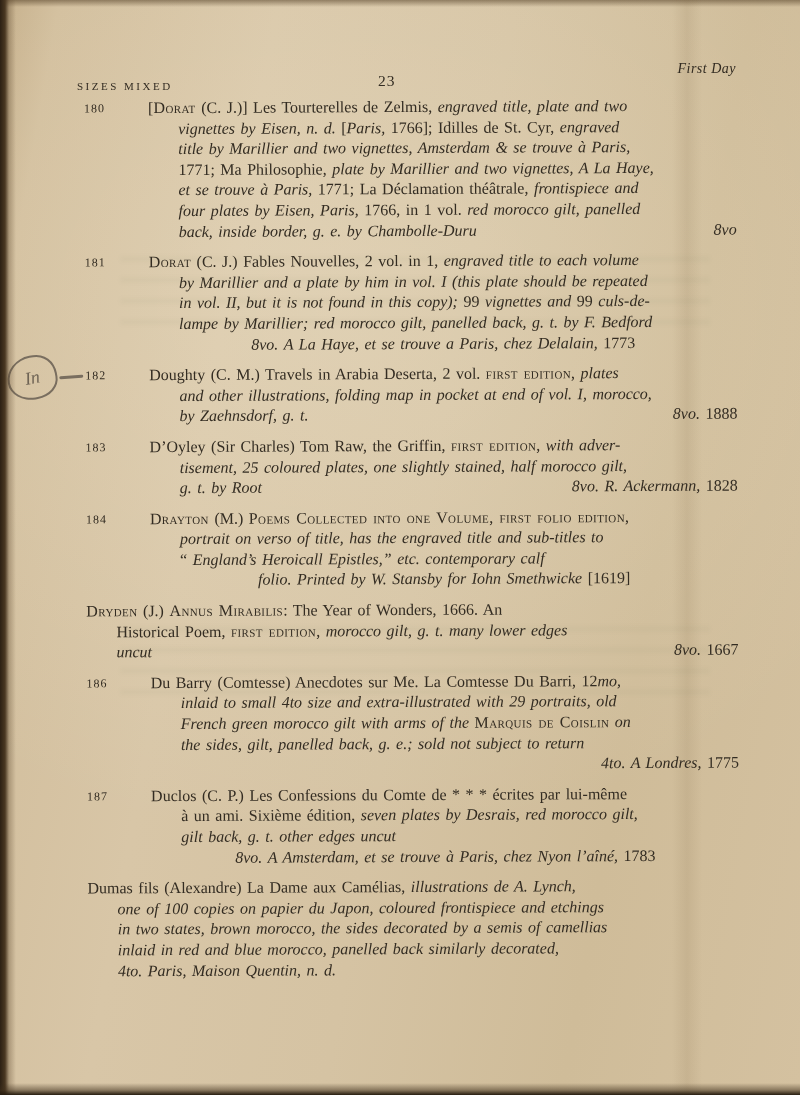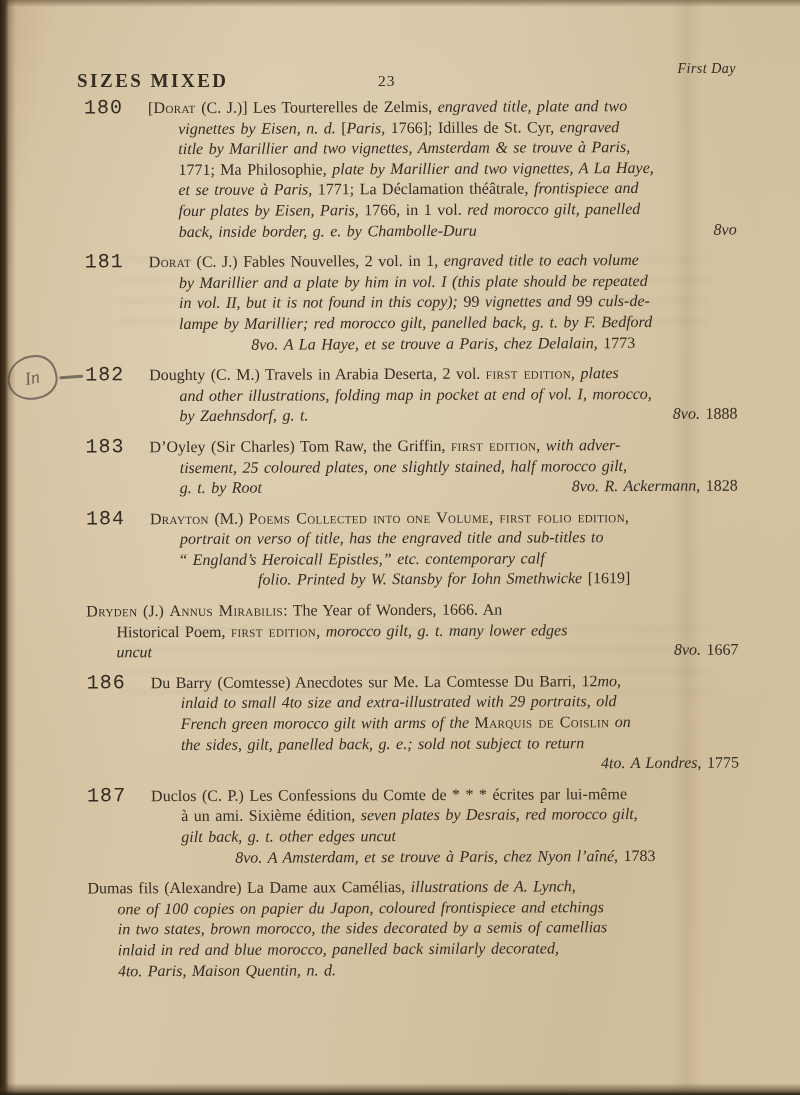--- a/index.html
+++ b/index.html
@@ -17,28 +17,28 @@
     background:linear-gradient(to top,#271d10 0px,rgba(64,48,28,0.5) 5px,rgba(64,48,28,0) 12px);}
   .edge-top{position:absolute;left:0;right:0;top:0;height:7px;
     background:linear-gradient(to bottom,rgba(84,64,38,0.55),rgba(84,64,38,0) 100%);}
   .crease{position:absolute;top:0;bottom:0;left:672px;width:30px;
     background:linear-gradient(to right,rgba(118,93,58,0),rgba(118,93,58,0.12) 50%,rgba(118,93,58,0) 100%);}
   .smudge{position:absolute;left:120px;right:90px;height:90px;opacity:0.05;filter:blur(2px);
     background:repeating-linear-gradient(to bottom,rgba(96,110,78,0) 0 6px,rgba(96,110,78,0.8) 6px 12px,rgba(96,110,78,0) 12px 21px);}
 
   
   .header{position:absolute;top:62px;left:0;width:800px;height:24px;}
-  .h-left{position:absolute;left:77px;top:8px;font-size:19px;font-weight:bold;letter-spacing:2.5px;}
+  .h-left{position:absolute;left:77px;top:18px;font-size:11px;font-weight:normal;letter-spacing:2.5px;}
   .h-center{position:absolute;left:378px;top:10px;font-size:15.5px;letter-spacing:1px;}
   .h-right{position:absolute;right:64px;top:-1px;font-style:italic;font-size:14px;letter-spacing:0.5px;}
 
   
   .lots{position:absolute;left:86px;top:97px;width:652px;transform:rotate(-0.25deg);}
   .lot{display:flex;margin-bottom:10px;position:relative;}
-  .lot-num{flex:0 0 64px;font-size:20px;line-height:20.6px;letter-spacing:1px;font-family:Liberation Mono, monospace;}
+  .lot-num{flex:0 0 64px;font-size:12px;line-height:20.6px;letter-spacing:1px;}
   .lot-body{flex:1;font-size:16px;line-height:20.6px;word-spacing:1.5px;}
   .line{white-space:nowrap;}
   .line.cont{padding-left:30px;}
   .line.center{text-align:center;padding-left:0;}
   .line.rightal{text-align:right;padding-left:0;}
   .line.split{display:flex;justify-content:space-between;}
   .s-i{font-style:italic;}
   .s-sc{font-variant:small-caps;letter-spacing:0.4px;}
   .s-r{}
 

